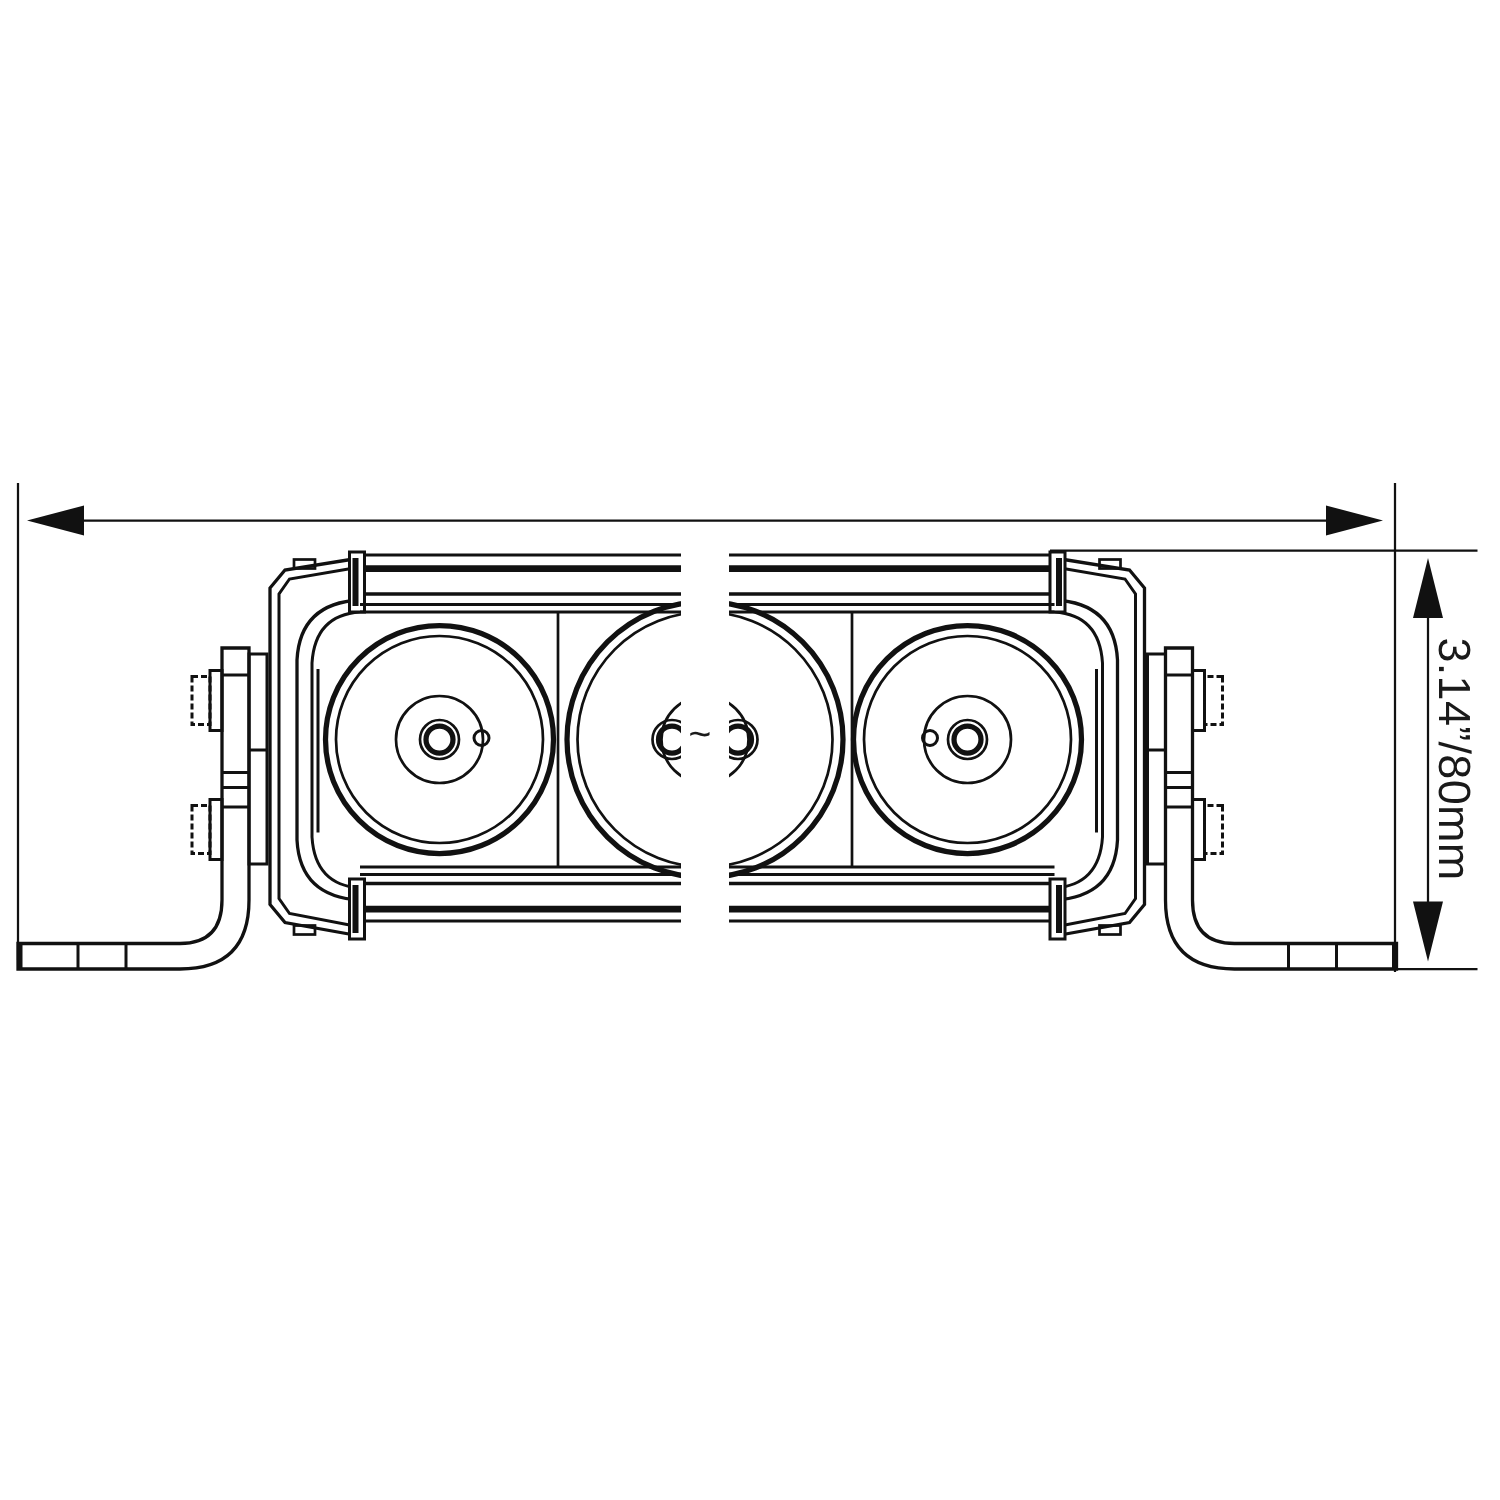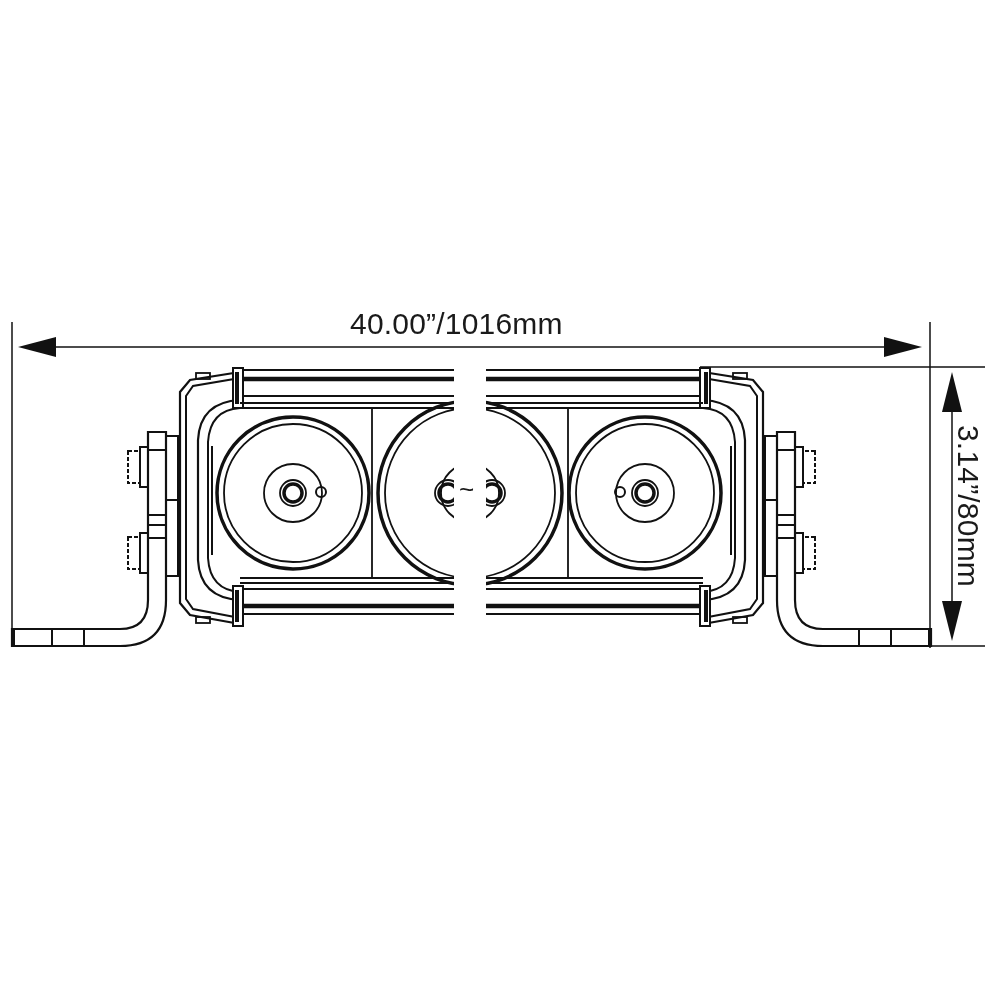--- a/index.html
+++ b/index.html
@@ -164,15 +164,14 @@
       <circle class="s" cx="620" cy="492" r="5" stroke-width="2" fill="#fff"></circle>
     </g>
 
     <rect x="454" y="364" width="32" height="264" fill="#ffffff"></rect>
   </svg>
 
   
   <div class="dim-label" style="left:459px; top:474px; font-size:26px;">~</div>
 
   
-  <div class="dim-label dim-width">40.00”/1016mm</div>
   <div class="dim-label dim-height">3.14”/80mm</div>
 </div>
 
 </body></html>

